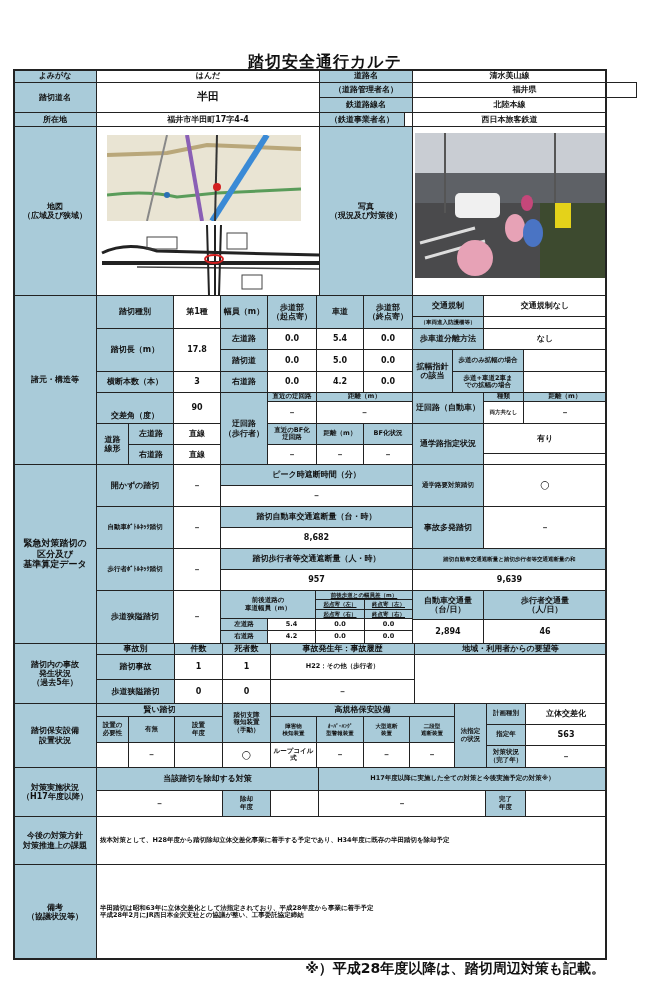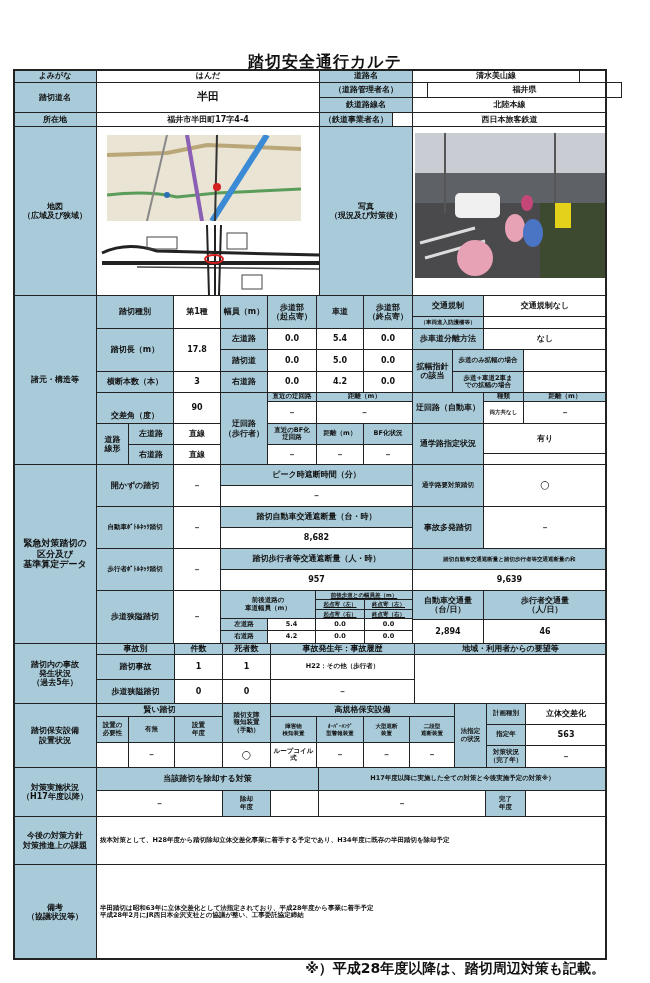--- a/index.html
+++ b/index.html
@@ -27,26 +27,26 @@
 <div class="title">踏切安全通行カルテ</div>
 
 <div class="c h" style="left:13px;top:69px;width:84px;height:14px">よみがな</div>
 <div class="c" style="left:96px;top:69px;width:224px;height:14px">はんだ</div>
 <div class="c h" style="left:13px;top:82px;width:84px;height:31px">踏切道名</div>
 <div class="c big" style="left:96px;top:82px;width:224px;height:31px">半田</div>
 <div class="c h" style="left:13px;top:112px;width:84px;height:15px">所在地</div>
 <div class="c" style="left:96px;top:112px;width:224px;height:15px">福井市半田町17字4-4</div>
 
 <div class="c h" style="left:319px;top:69px;width:94px;height:14px">道路名</div>
-<div class="c" style="left:412px;top:69px;width:168px;height:14px">清水美山線</div>
+<div class="c" style="left:412px;top:69px;width:195px;height:14px">清水美山線</div>
 <div class="c h" style="left:319px;top:82px;width:94px;height:16px">（道路管理者名）</div>
-<div class="c" style="left:427px;top:82px;width:195px;height:16px">福井県</div>
+<div class="c" style="left:412px;top:82px;width:225px;height:16px">福井県</div>
 <div class="c h" style="left:319px;top:97px;width:94px;height:16px">鉄道路線名</div>
 <div class="c" style="left:412px;top:97px;width:195px;height:16px">北陸本線</div>
-<div class="c h" style="left:319px;top:112px;width:74px;height:15px">（鉄道事業者名）</div>
+<div class="c h" style="left:319px;top:112px;width:86px;height:15px">（鉄道事業者名）</div>
 <div class="c" style="left:412px;top:112px;width:195px;height:15px">西日本旅客鉄道</div>
 
 <div class="c h" style="left:13px;top:126px;width:84px;height:170px;white-space:pre-line">地図
 （広域及び狭域）</div>
 <div class="c" style="left:96px;top:126px;width:224px;height:170px">
   <div class="img" style="left:10px;top:8px;width:194px;height:86px">
     <svg width="194" height="86" viewBox="0 0 194 86">
       <rect width="194" height="86" fill="#e9e4d3"></rect>
       <path d="M0 60 Q40 55 70 62 L110 58 L194 54" stroke="#5a9c5a" stroke-width="3" fill="none"></path>
       <path d="M0 20 L60 18 L100 10 L194 14" stroke="#b9a77a" stroke-width="4" fill="none"></path>

